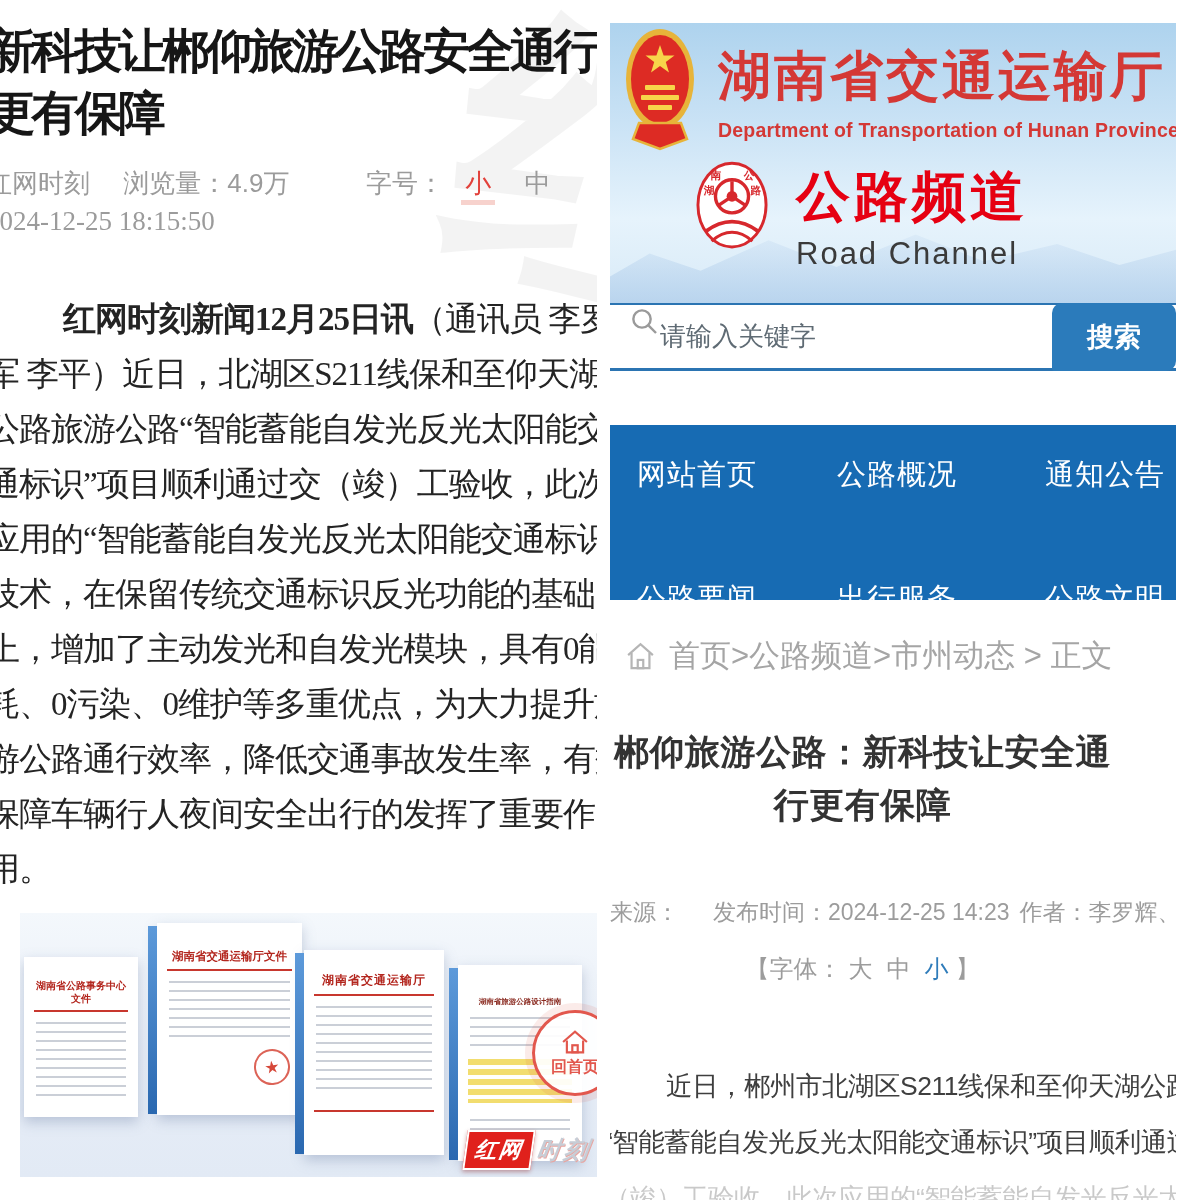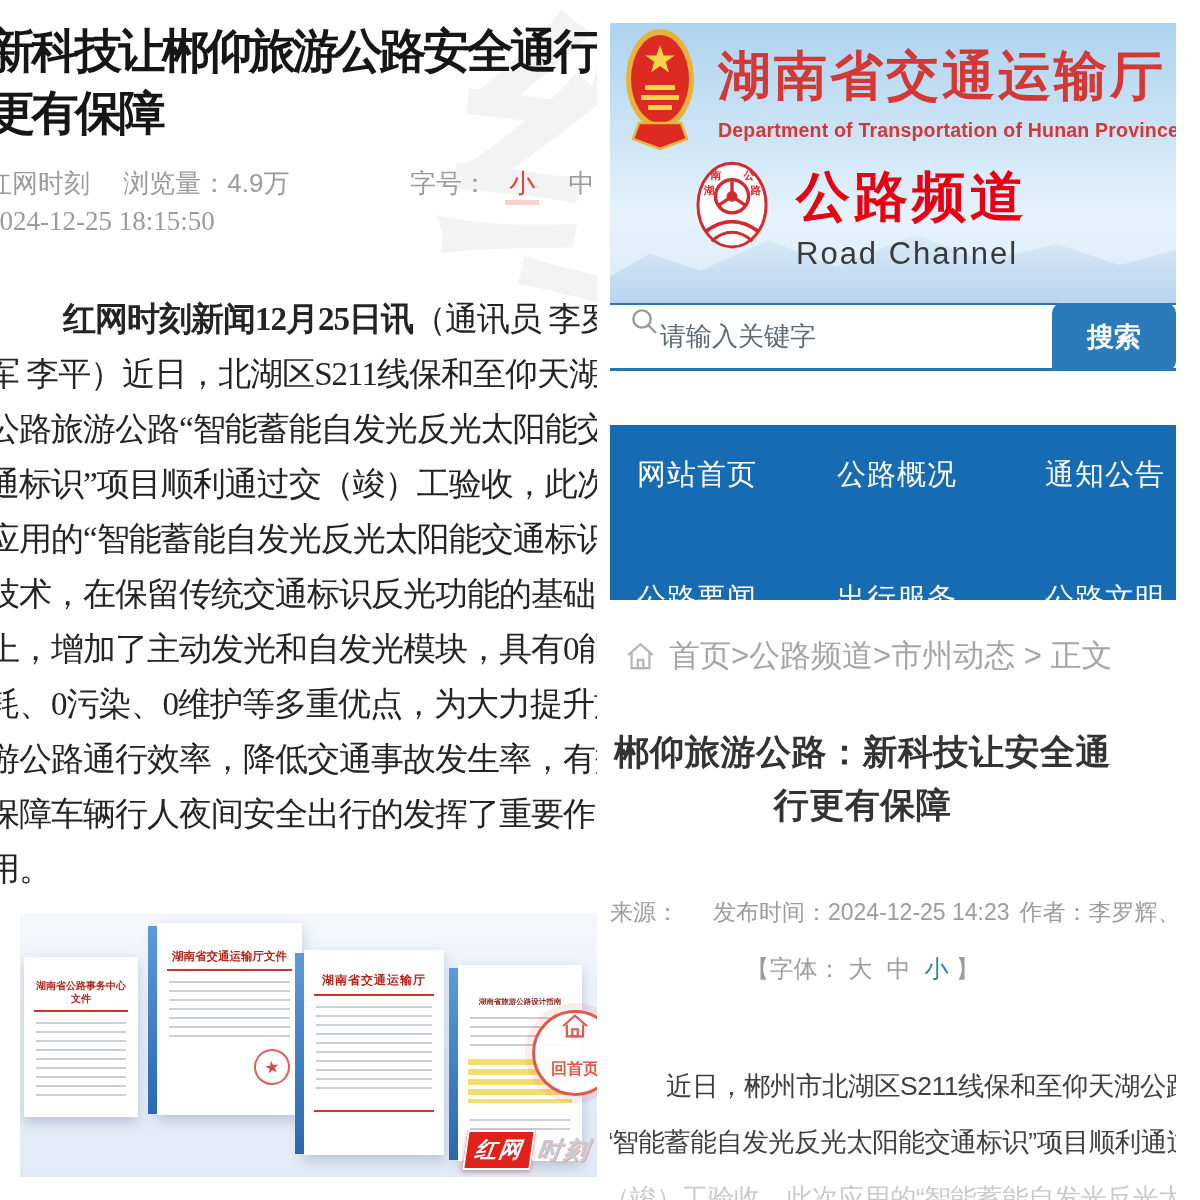--- a/index.html
+++ b/index.html
@@ -5,21 +5,21 @@
   * { margin:0; padding:0; box-sizing:border-box; }
   html,body { width:1200px; height:1200px; background:#fff; font-family:"Liberation Sans",sans-serif; overflow:hidden; position:relative; }
 
   
   .left-panel { position:absolute; left:0; top:0; width:597px; height:1200px; background:#fff; overflow:hidden; }
   .l-watermark { position:absolute; left:455px; top:-30px; font-size:300px; font-weight:700; color:#000; opacity:0.045; transform:rotate(14deg); pointer-events:none; }
   .l-title { position:absolute; left:-12px; top:20px; color:#161616; font-weight:700; font-size:47px; letter-spacing:-3.5px; line-height:62px; }
   .l-title div { white-space:nowrap; }
   .l-meta { position:absolute; left:-14px; top:166px; width:680px; font-size:26px; color:#9b9b9b; white-space:nowrap; }
   .l-meta .views { margin-left:26px; }
-  .l-fz { position:absolute; left:424px; top:0; }
+  .l-fz { position:absolute; left:380px; top:0; }
   .l-fz .fz-s { margin-left:14px; color:#e2403a; position:relative; }
   .l-fz .fz-s::after { content:""; position:absolute; left:-4px; right:-4px; bottom:-7px; height:5px; background:#f7d2cd; }
   .l-fz .fz-m { margin-left:26px; }
   .l-date { position:absolute; left:-14px; top:206px; font-size:27px; color:#9b9b9b; font-family:"Liberation Serif",serif; white-space:nowrap; }
   .l-body { position:absolute; left:-13px; top:292px; width:700px; font-size:33px; letter-spacing:-1px; color:#242424; font-family:"Liberation Serif",serif; }
   .l-line { white-space:nowrap; height:55px; line-height:55px; }
   .l-line .lead-b { font-weight:700; font-family:Liberation Serif, serif; }
   .l-line.lead { padding-left:76px; }
 
   
@@ -35,21 +35,21 @@
   .doc2 .doc-title { font-size:11.5px; }
   .doc3 { left:284px; top:37px; width:140px; height:205px; padding-top:22px; }
   .doc3 .doc-title { font-size:12px; letter-spacing:1px; }
   .doc4 { left:438px; top:52px; width:124px; height:196px; padding-top:32px; }
   .doc4 .doc-title { font-size:7.5px; color:#8a2a20; }
   .doc .body-stripes { margin:10px 12px 0 12px; height:60px; }
   .doc3 .body-stripes { height:90px; }
   .doc1 .body-stripes { height:80px; }
   .hl-block { margin:8px 10px 0 10px; height:44px; background:repeating-linear-gradient(180deg,#f2dd6f 0 6px,#fff 6px 10px); }
   .seal { position:absolute; right:12px; bottom:30px; width:36px; height:36px; border-radius:50%; border:2px solid rgba(214,72,58,.85); color:#d6483a; font-size:17px; display:flex; align-items:center; justify-content:center; transform:rotate(-8deg); }
-  .home-badge { position:absolute; left:512px; top:97px; width:86px; height:86px; border-radius:50%; background:rgba(255,255,255,.92); border:3px solid #e2574d; color:#e2574d; display:flex; flex-direction:column; align-items:center; gap:20px; box-shadow:0 0 0 7px rgba(226,87,77,.12); cursor:pointer; }
+  .home-badge { position:absolute; left:512px; top:97px; width:86px; height:86px; border-radius:50%; background:rgba(255,255,255,.92); border:3px solid #e2574d; color:#e2574d; display:flex; flex-direction:column; align-items:center; justify-content:center; gap:2px; box-shadow:0 0 0 7px rgba(226,87,77,.12); cursor:pointer; }
   .home-badge .hb-label { font-size:16px; font-weight:700; }
   .rednet-logo { position:absolute; left:445px; top:217px; display:flex; align-items:center; transform:skewX(-8deg); }
   .rl-red { background:#e0211c; color:#fff; font-weight:800; font-style:italic; font-size:22px; padding:3px 8px; letter-spacing:2px; border:2px solid #fff; box-shadow:0 2px 4px rgba(150,40,40,.4); }
   .rl-gray { color:#c7cdd6; font-weight:800; font-style:italic; font-size:24px; letter-spacing:3px; margin-left:4px; text-shadow:1px 1px 0 #e8a5a0; }
 
   
   .right-panel { position:absolute; left:610px; top:23px; width:566px; height:1177px; background:#fff; overflow:hidden; }
   .banner { position:absolute; left:0; top:0; width:566px; height:280px; background:linear-gradient(180deg,#aed3ee 0%,#c9e2f5 35%,#e6f3fc 70%,#d8eaf7 100%); overflow:hidden; }
   .mountains { position:absolute; bottom:0; left:0; width:100%; height:95px; background:linear-gradient(180deg,rgba(255,255,255,.1),rgba(165,198,232,.6)); clip-path:polygon(0 72%,7% 48%,16% 66%,28% 34%,40% 62%,54% 28%,66% 56%,79% 38%,90% 60%,100% 44%,100% 100%,0 100%); }
   .gov-row { position:absolute; left:6px; top:4px; display:flex; }

